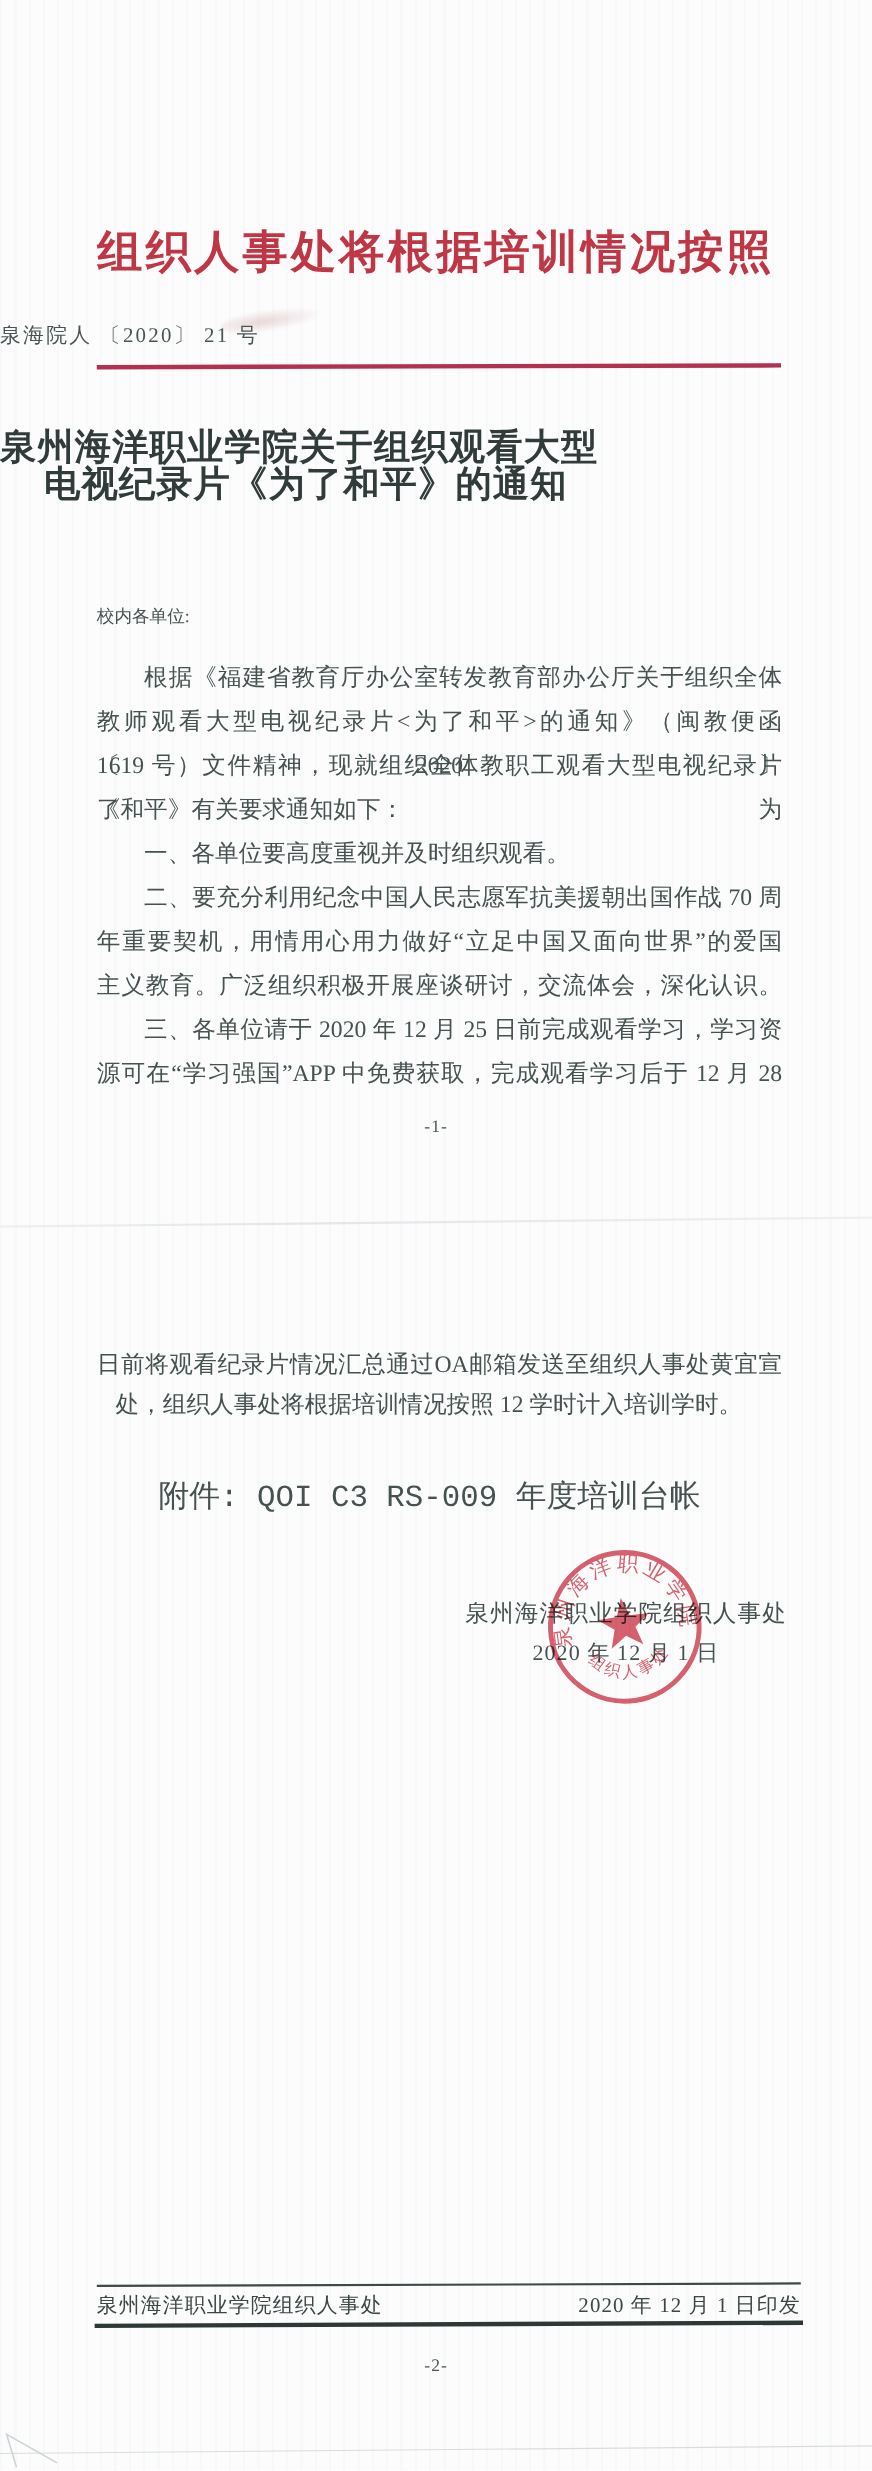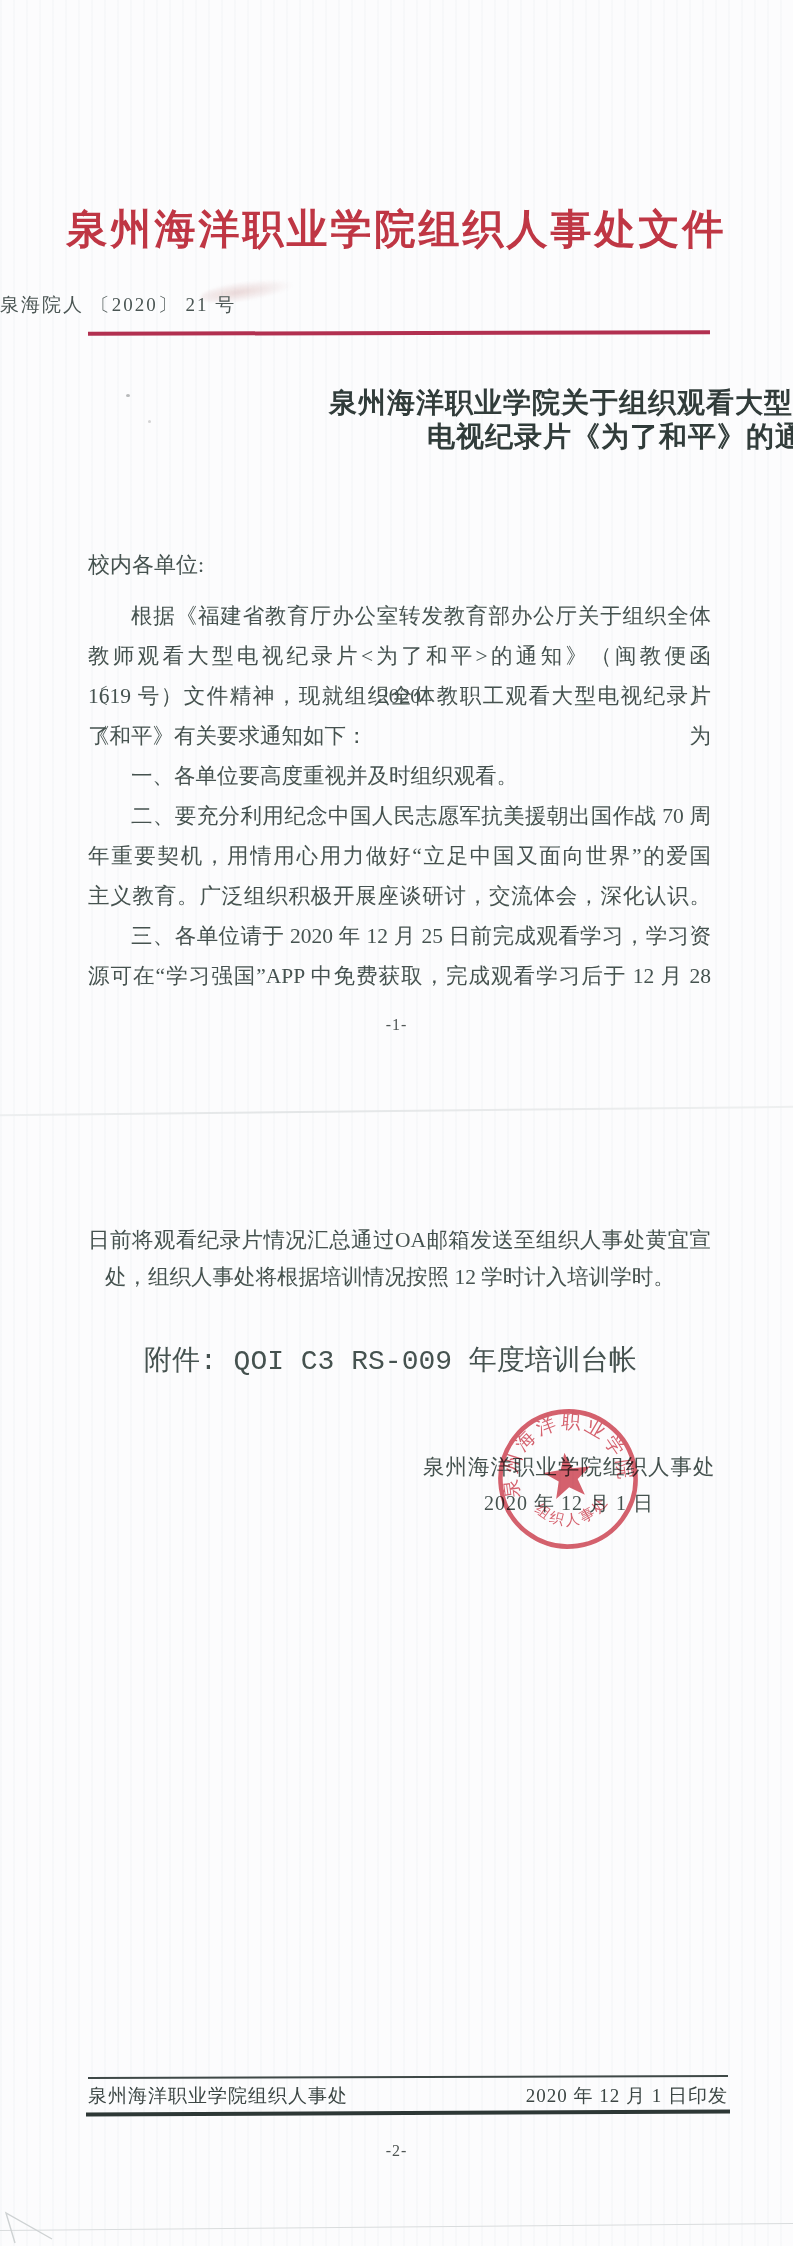--- a/index.html
+++ b/index.html
@@ -27,26 +27,26 @@
     background:radial-gradient(ellipse at 40% 50%, rgba(190,130,130,0.30), rgba(190,130,130,0) 70%);
     filter:blur(1px);transform:rotate(-8deg);
   }
   .speck1{left:126px;top:394px;width:4px;height:3px;background:rgba(80,85,85,0.4);border-radius:50%;}
   .speck2{left:148px;top:420px;width:3px;height:3px;background:rgba(120,120,120,0.3);border-radius:50%;}
   .red-rule{
     top:331px;left:88px;width:622px;height:3.5px;background:#b23050;
     transform:rotate(-0.15deg);
   }
   .doc-title{
-    left:0;width:100%;text-align:right;font-weight:bold;
-    font-size:28px;letter-spacing:1px;color:#313c3a;white-space:nowrap;
+    left:0;width:100%;text-align:left;font-weight:bold;
+    font-size:33px;letter-spacing:1px;color:#313c3a;white-space:nowrap;
   }
   .t1{top:384px;}
   .t2{top:418px;padding-left:40px;}
-  .salutation{top:550px;left:88px;font-size:22px;}
+  .salutation{top:550px;left:88px;font-size:16px;}
   .body-block{top:596px;left:88px;width:623px;}
   .bline{
     height:40px;line-height:40px;font-size:21.5px;color:#45524f;
     white-space:normal;
   }
   .bline.ind{text-indent:2em;}
   .bline.str{text-align:justify;text-align-last:justify;}
   .page-num{
     left:0;width:100%;text-align:center;font-size:16px;
     color:#4f5654;letter-spacing:1px;
@@ -84,21 +84,21 @@
     top:2230px;left:-4px;width:804px;height:1.2px;background:#d9dcdd;
     transform:rotate(-0.5deg);transform-origin:left center;
   }
   .fold-mark{left:0;top:2203px;width:70px;height:45px;}
 </style>
 </head>
 <body>
 
 <div class="canvas">
 
-  <div class="abs header-title">泉州海洋职业学院组织人事处文件</div>
+  <div class="abs header-title">组织人事处将根据培训情况按照</div>
 
   <div class="abs smudge"></div>
   <div class="abs speck1"></div>
   <div class="abs speck2"></div>
 
   <div class="abs doc-number">泉海院人 〔2020〕 21 号</div>
 
   <div class="abs red-rule"></div>
 
   <div class="abs doc-title t1">泉州海洋职业学院关于组织观看大型</div>

